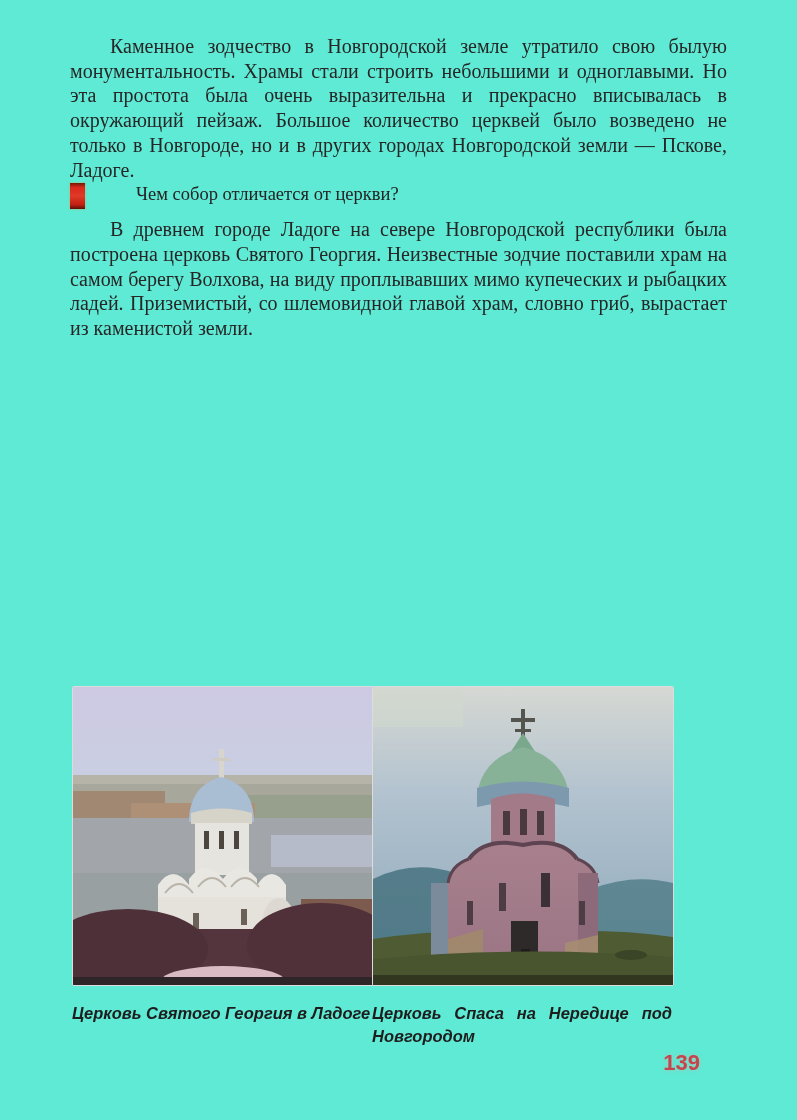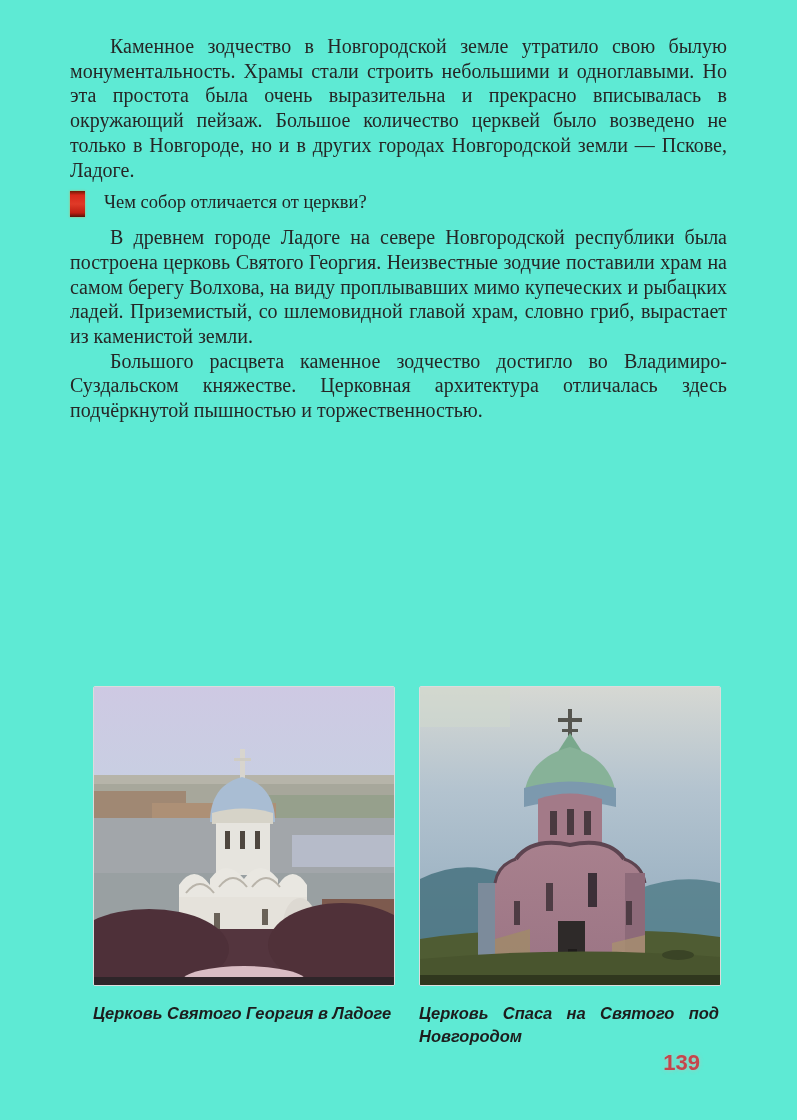--- a/index.html
+++ b/index.html
@@ -14,40 +14,41 @@
     position:absolute;
     left:70px;top:34px;width:657px;
     color:#262626;
     font-size:20px;
     line-height:24.7px;
     text-align:justify;
   }
   p.para{margin:0;text-indent:40px;}
   .question-row{
     display:flex;align-items:flex-start;
-    margin:8px 0 8px 0;
+    margin:0 0 8px 0;
+    gap:32px;
   }
   .marker{
     flex:none;
     width:15px;height:26px;
     margin-top:1px;
     background:linear-gradient(180deg,#6d1a06 0%,#d8281a 16%,#e03a28 50%,#c01f12 84%,#551208 100%);
     box-shadow:0 0 2px rgba(235,150,60,.75);
   }
   .question-text{
     margin-left:19px;
     font-size:18.5px;
     line-height:25px;
     color:#242424;
     text-align:left;
   }
   .figures{
     position:absolute;
     left:72px;top:686px;
-    display:flex;gap:26px;margin-left:21px;
+    display:flex;
   }
   figure{margin:0;width:300px;}
   svg.photo{
     display:block;width:300px;height:298px;
     border:1px solid #dcdcdc;border-radius:2px;
   }
   figcaption{
     margin-top:16px;
     font-family:"Liberation Sans", sans-serif;
     font-style:italic;
@@ -75,21 +76,20 @@
 
   <div class="text-block">
     <p class="para">Каменное зодчество в Новгородской земле утратило свою былую монументальность. Храмы стали строить небольшими и одноглавыми. Но эта простота была очень выразительна и прекрасно вписывалась в окружающий пейзаж. Большое количество церквей было возведено не только в Новгороде, но и в других городах Новгородской земли — Пскове, Ладоге.</p>
 
     <div class="question-row">
       <span class="marker"></span>
       <span class="question-text">Чем собор отличается от церкви?</span>
     </div>
 
     <p class="para">В древнем городе Ладоге на севере Новгородской республики была построена церковь Святого Георгия. Неизвестные зодчие поставили храм на самом берегу Волхова, на виду проплывавших мимо купеческих и рыбацких ладей. Приземистый, со шлемовидной главой храм, словно гриб, вырастает из каменистой земли.</p>
-    <p class="para">Большого расцвета каменное зодчество достигло во Владимиро-Суздальском княжестве. Церковная архитектура отличалась здесь подчёркнутой пышностью и торжественностью.</p>
   </div>
 
   <div class="figures">
 
     <figure>
       <svg class="photo" viewBox="0 0 300 298" aria-hidden="true">
         <defs>
           <linearGradient id="lsky" x1="0" y1="0" x2="0" y2="1">
             <stop offset="0" stop-color="#cec9e3"></stop>
             <stop offset="1" stop-color="#c6d1e2"></stop>
@@ -191,20 +191,20 @@
         <rect x="168" y="186" width="9" height="34" fill="#3c3038"></rect>
         <rect x="206" y="214" width="6" height="24" fill="#4e3c44"></rect>
 
         <rect x="138" y="234" width="27" height="56" fill="#2e2a29"></rect>
         <rect x="148" y="262" width="9" height="28" fill="#1f1c1b"></rect>
 
         <path d="M0 272 Q150 258 300 270 L300 298 L0 298 Z" fill="#49552e"></path>
         <rect y="288" width="300" height="10" fill="#30371e"></rect>
         <ellipse cx="258" cy="268" rx="16" ry="5" fill="#3a4426"></ellipse>
       </svg>
-      <figcaption>Церковь Спаса на Святого под Новгородом</figcaption>
+      <figcaption>Церковь Спаса на Нередице под Новгородом</figcaption>
     </figure>
 
   </div>
 
   <div class="page-number">139</div>
 
 </div>
 
 </body></html>

